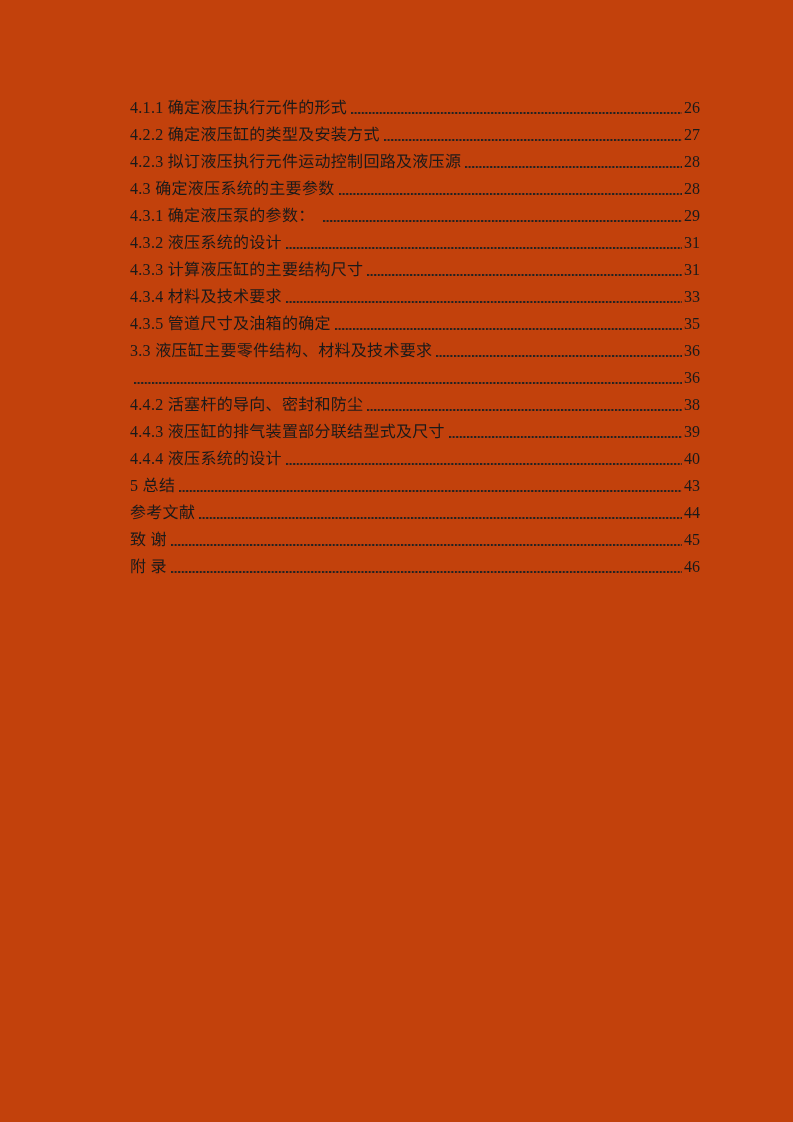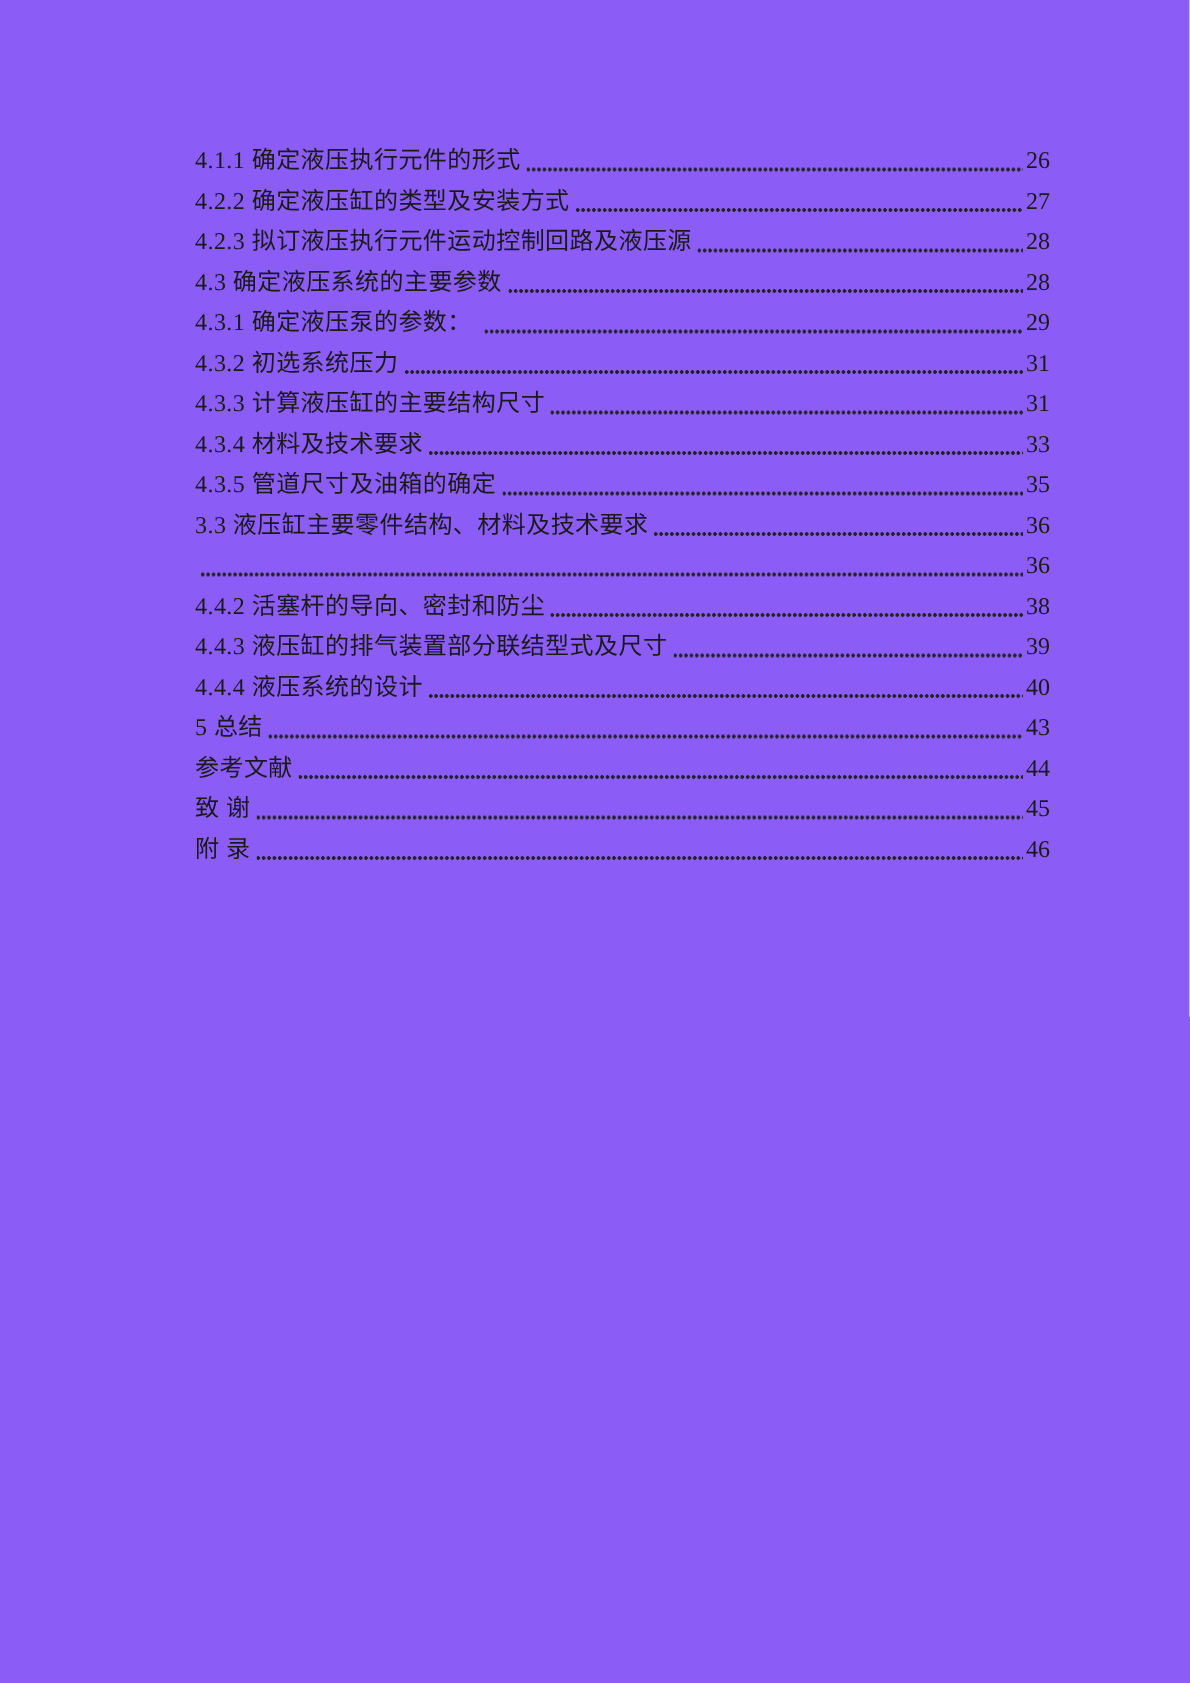--- a/index.html
+++ b/index.html
@@ -2,21 +2,21 @@
 <html lang="zh-CN"><head>
 <meta charset="utf-8">
 <style>
   * { margin: 0; padding: 0; box-sizing: border-box; }
   html, body { background: #ffffff; }
   .page {
     position: relative;
     width: 793px;
     height: 1122px;
     margin: 0 auto;
-    background: #8b5cf6;
+    background: #c2410c;
     color: #1a1a1a;
     font-family: "Liberation Serif", "DejaVu Serif", serif;
     overflow: hidden;
   }
   .toc {
     position: absolute;
     left: 130px;
     top: 94px;
     width: 571px;
   }
@@ -84,21 +84,21 @@
       <span class="toc-page">28</span>
     </div>
 
     <div class="toc-row">
       <span class="toc-label">4.3.1 确定液压泵的参数： </span>
       <span class="toc-leader"></span>
       <span class="toc-page">29</span>
     </div>
 
     <div class="toc-row">
-      <span class="toc-label">4.3.2 初选系统压力</span>
+      <span class="toc-label">4.3.2 液压系统的设计</span>
       <span class="toc-leader"></span>
       <span class="toc-page">31</span>
     </div>
 
     <div class="toc-row">
       <span class="toc-label">4.3.3 计算液压缸的主要结构尺寸</span>
       <span class="toc-leader"></span>
       <span class="toc-page">31</span>
     </div>
 

